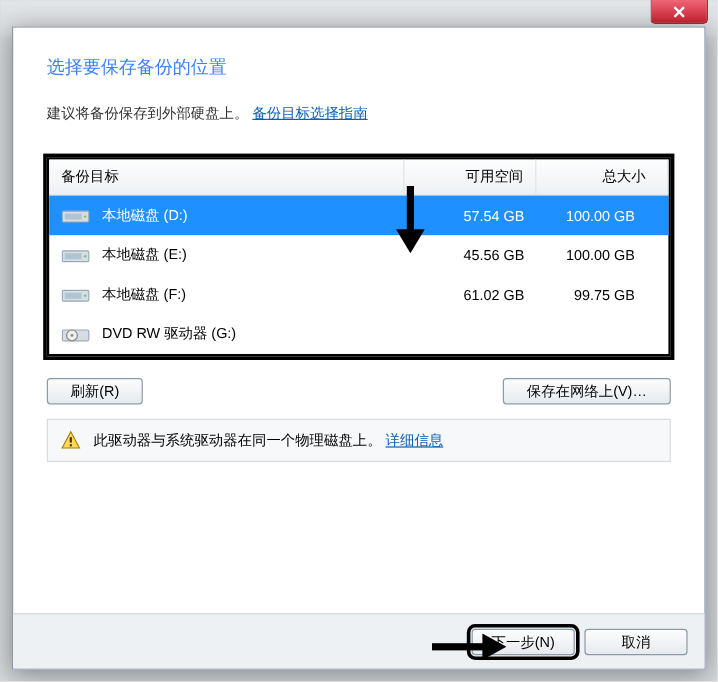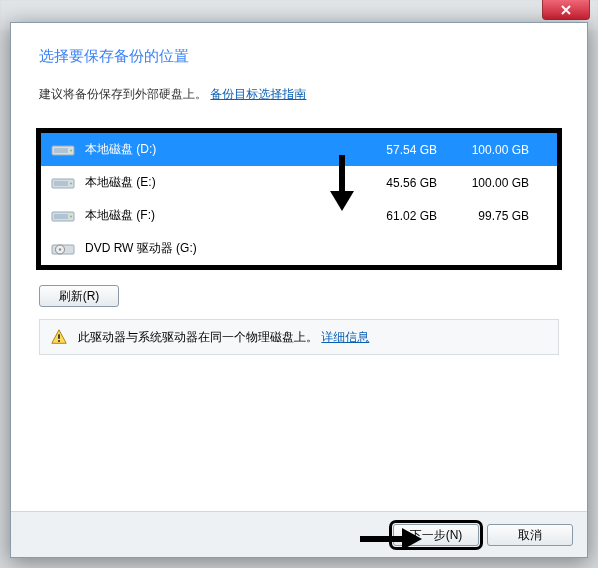--- a/index.html
+++ b/index.html
@@ -77,20 +77,25 @@
 
   <div class="content">
     <h1>选择要保存备份的位置</h1>
     <p class="instruct">
       <span>建议将备份保存到外部硬盘上。</span>
       <a>备份目标选择指南</a>
     </p>
 
 
     <div class="table-wrap hl-table">
+      <div class="thead">
+        <div class="c c1">备份目标</div>
+        <div class="c c2">可用空间</div>
+        <div class="c c3">总大小</div>
+      </div>
       <div class="tbody" id="tbody">
           <div class="row sel">
             <svg class="drive-icon" viewBox="0 0 24 16">
               <rect x="1" y="4" width="22" height="9" rx="1" fill="#d8dde2" stroke="#9ab"></rect>
               <rect x="3" y="6" width="14" height="5" fill="#b0c4d4"></rect>
               <circle cx="20" cy="8.5" r="1" fill="#6c6"></circle>
             </svg>
             <div class="c c1">本地磁盘 (D:)</div>
             <div class="c c2">57.54 GB</div>
             <div class="c c3">100.00 GB</div>
@@ -123,20 +128,21 @@
             </svg>
             <div class="c c1">DVD RW 驱动器 (G:)</div>
             <div class="c c2"></div>
             <div class="c c3"></div>
           </div>
         </div>
     </div>
 
     <div class="btn-row">
       <button class="btn">刷新(R)</button>
+      <button class="btn wide">保存在网络上(V)…</button>
     </div>
 
     <div class="warn-row">
       <svg class="warn-icon" viewBox="0 0 20 20">
         <path d="M10 2 L18 17 L2 17 Z" fill="#ffd95a" stroke="#a87b00"></path>
           <rect x="9" y="7" width="2" height="5" fill="#333"></rect>
           <rect x="9" y="13.5" width="2" height="2" fill="#333"></rect>
       </svg>
       <span>
         <span>此驱动器与系统驱动器在同一个物理磁盘上。</span>

